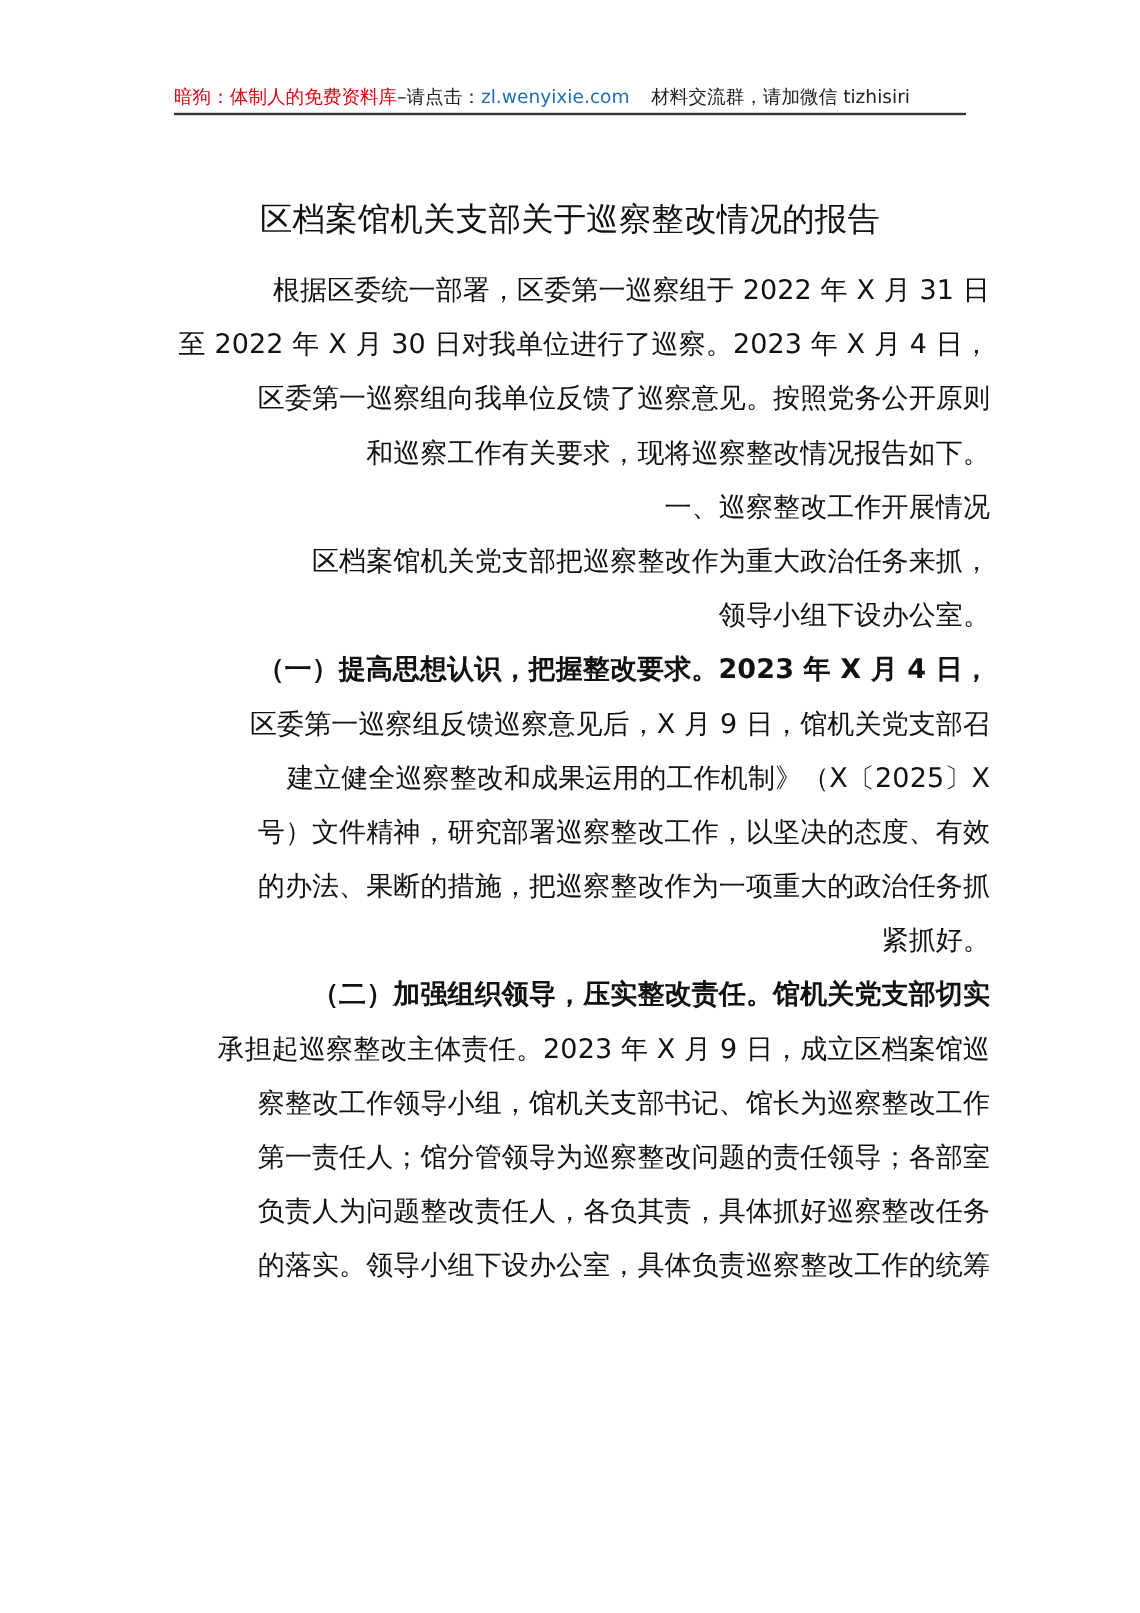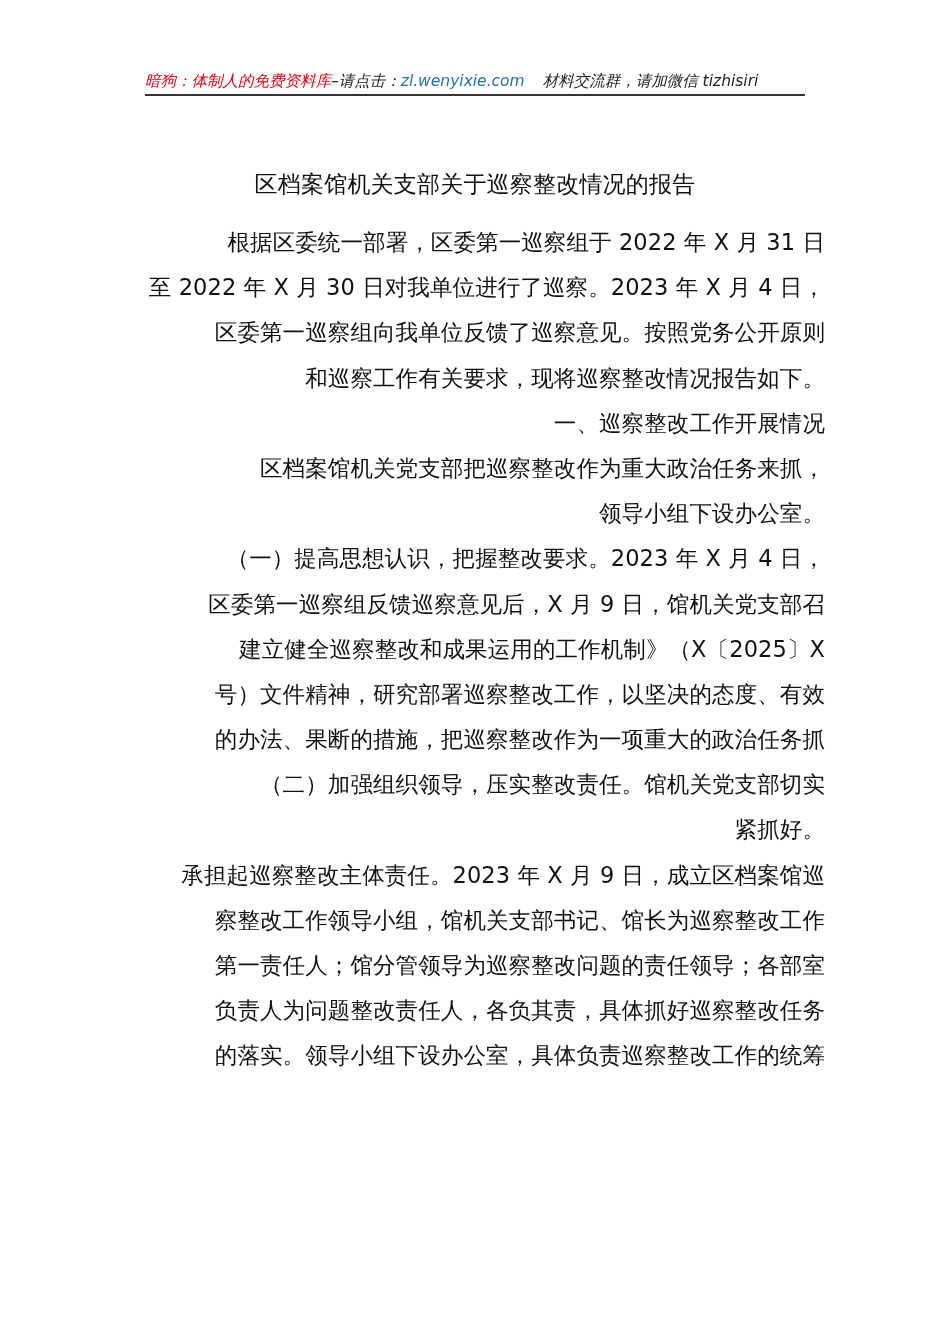--- a/index.html
+++ b/index.html
@@ -1,31 +1,31 @@
 <!DOCTYPE html>
 <html><head>
 <meta charset="utf-8">
 <style>
   html, body { margin: 0; padding: 0; background: #ffffff; }
   body { width: 950px; height: 1344px; position: relative; overflow: hidden;
          font-family: "DejaVu Sans", "Liberation Sans", sans-serif; color: #111111; }
   .header { position: absolute; left: 145px; top: 66px; width: 660px; height: 30px;
-            font-size: 15.5px; line-height: 30px; white-space: nowrap; font-style: italic; }
+            font-size: 15.5px; line-height: 30px; white-space: nowrap; }
   .header .red { color: #e60012; }
   .header .dark { color: #222222; }
   .header .link { color: #1f6fb5; }
   .header .gap { display: inline-block; width: 18px; }
   .header-rule { position: absolute; left: 145px; top: 94px; width: 660px; height: 2px; background: #333333; }
   .title { position: absolute; left: 0; width: 950px; top: 168px; text-align: center;
-           font-size: 23px; line-height: 32px; letter-spacing: 0.2px; }
+           font-size: 27px; line-height: 32px; letter-spacing: 0.2px; }
   .body { position: absolute; left: 145px; top: 220px; width: 680px; text-align: right; }
   .line { display: block; font-size: 22.5px; height: 45.2px; line-height: 45.2px; white-space: nowrap;
           letter-spacing: 0.1px; }
   .line.indent { padding-left: 46px; }
-  .line.indent2 { padding-left: 60px; }
+  .line.indent2 { padding-left: 60px; font-weight: bold; }
 </style>
 </head>
 <body>
 
 <div class="header">
   <span class="red">暗狗：体制人的免费资料库</span><span class="dark">–请点击：</span><span class="link">zl.wenyixie.com</span><span class="gap"></span><span class="dark">材料交流群，请加微信 tizhisiri</span>
 </div>
 <div class="header-rule"></div>
 
 <div class="title">区档案馆机关支部关于巡察整改情况的报告</div>
@@ -36,20 +36,20 @@
   <span class="line">区委第一巡察组向我单位反馈了巡察意见。按照党务公开原则</span>
   <span class="line">和巡察工作有关要求，现将巡察整改情况报告如下。</span>
   <span class="line indent">一、巡察整改工作开展情况</span>
   <span class="line indent">区档案馆机关党支部把巡察整改作为重大政治任务来抓，</span>
   <span class="line">领导小组下设办公室。</span>
   <span class="line indent2">（一）提高思想认识，把握整改要求。2023 年 X 月 4 日，</span>
   <span class="line">区委第一巡察组反馈巡察意见后，X 月 9 日，馆机关党支部召</span>
   <span class="line">建立健全巡察整改和成果运用的工作机制》（X〔2025〕X</span>
   <span class="line">号）文件精神，研究部署巡察整改工作，以坚决的态度、有效</span>
   <span class="line">的办法、果断的措施，把巡察整改作为一项重大的政治任务抓</span>
+  <span class="line">紧抓好。</span>
   <span class="line indent2">（二）加强组织领导，压实整改责任。馆机关党支部切实</span>
-  <span class="line">紧抓好。</span>
   <span class="line">承担起巡察整改主体责任。2023 年 X 月 9 日，成立区档案馆巡</span>
   <span class="line">察整改工作领导小组，馆机关支部书记、馆长为巡察整改工作</span>
   <span class="line">第一责任人；馆分管领导为巡察整改问题的责任领导；各部室</span>
   <span class="line">负责人为问题整改责任人，各负其责，具体抓好巡察整改任务</span>
   <span class="line">的落实。领导小组下设办公室，具体负责巡察整改工作的统筹</span>
 </div>
 
 </body></html>

